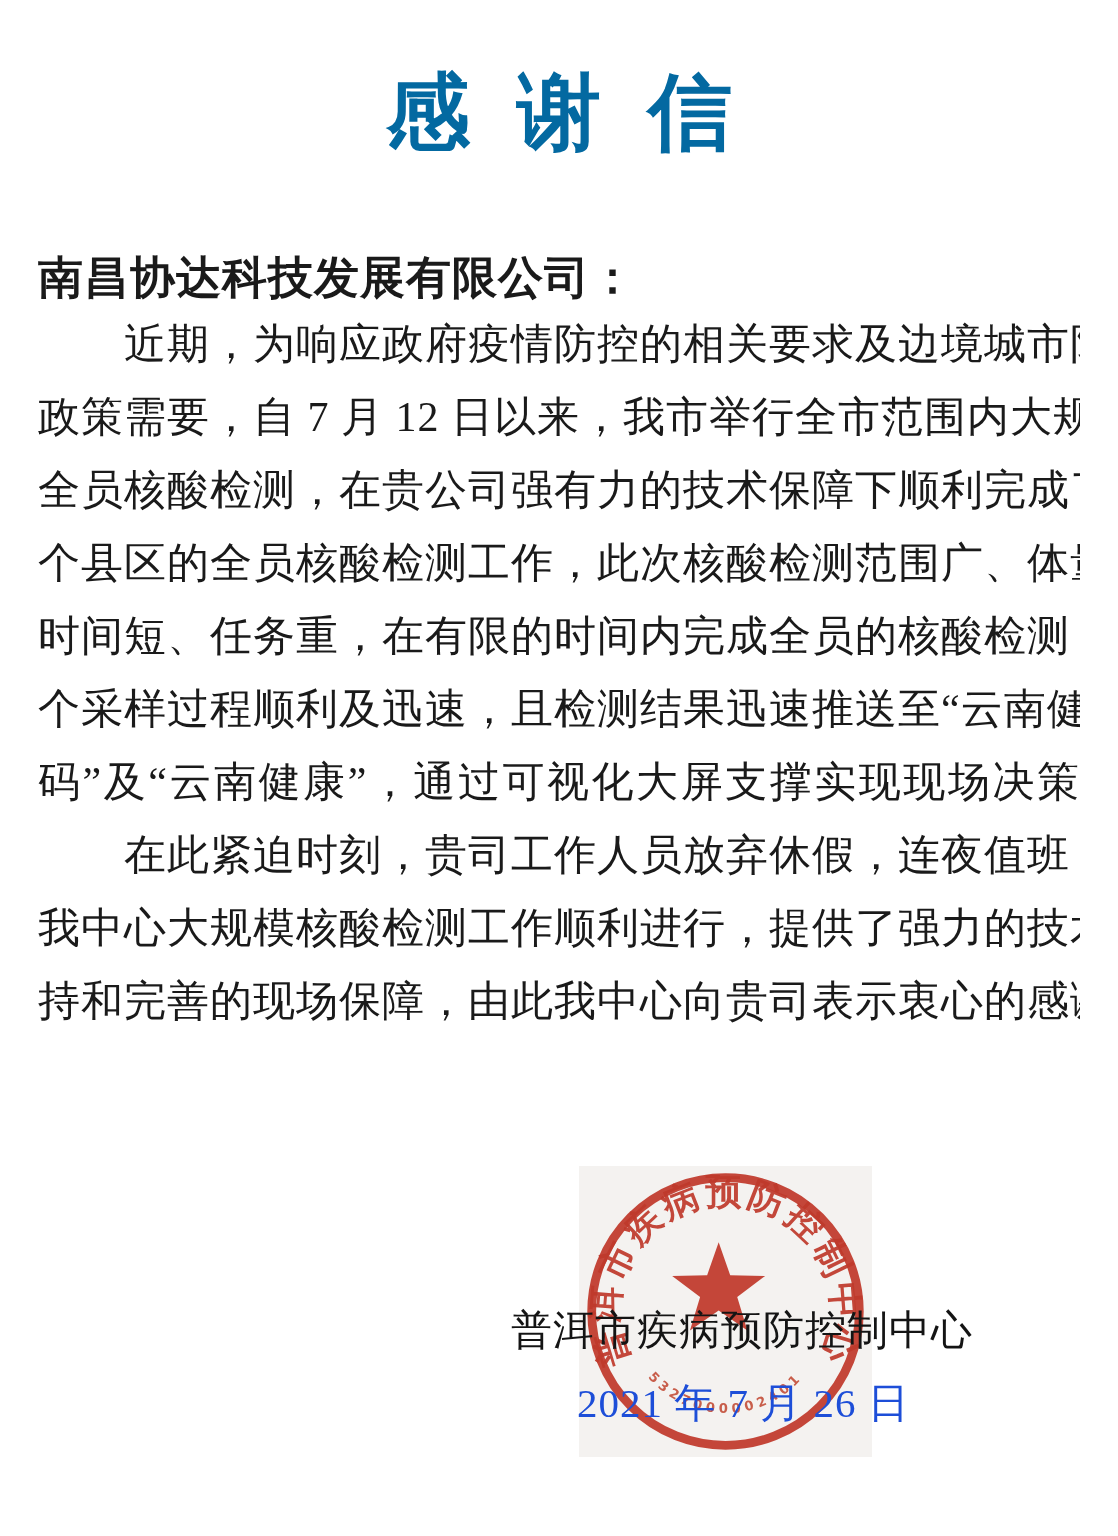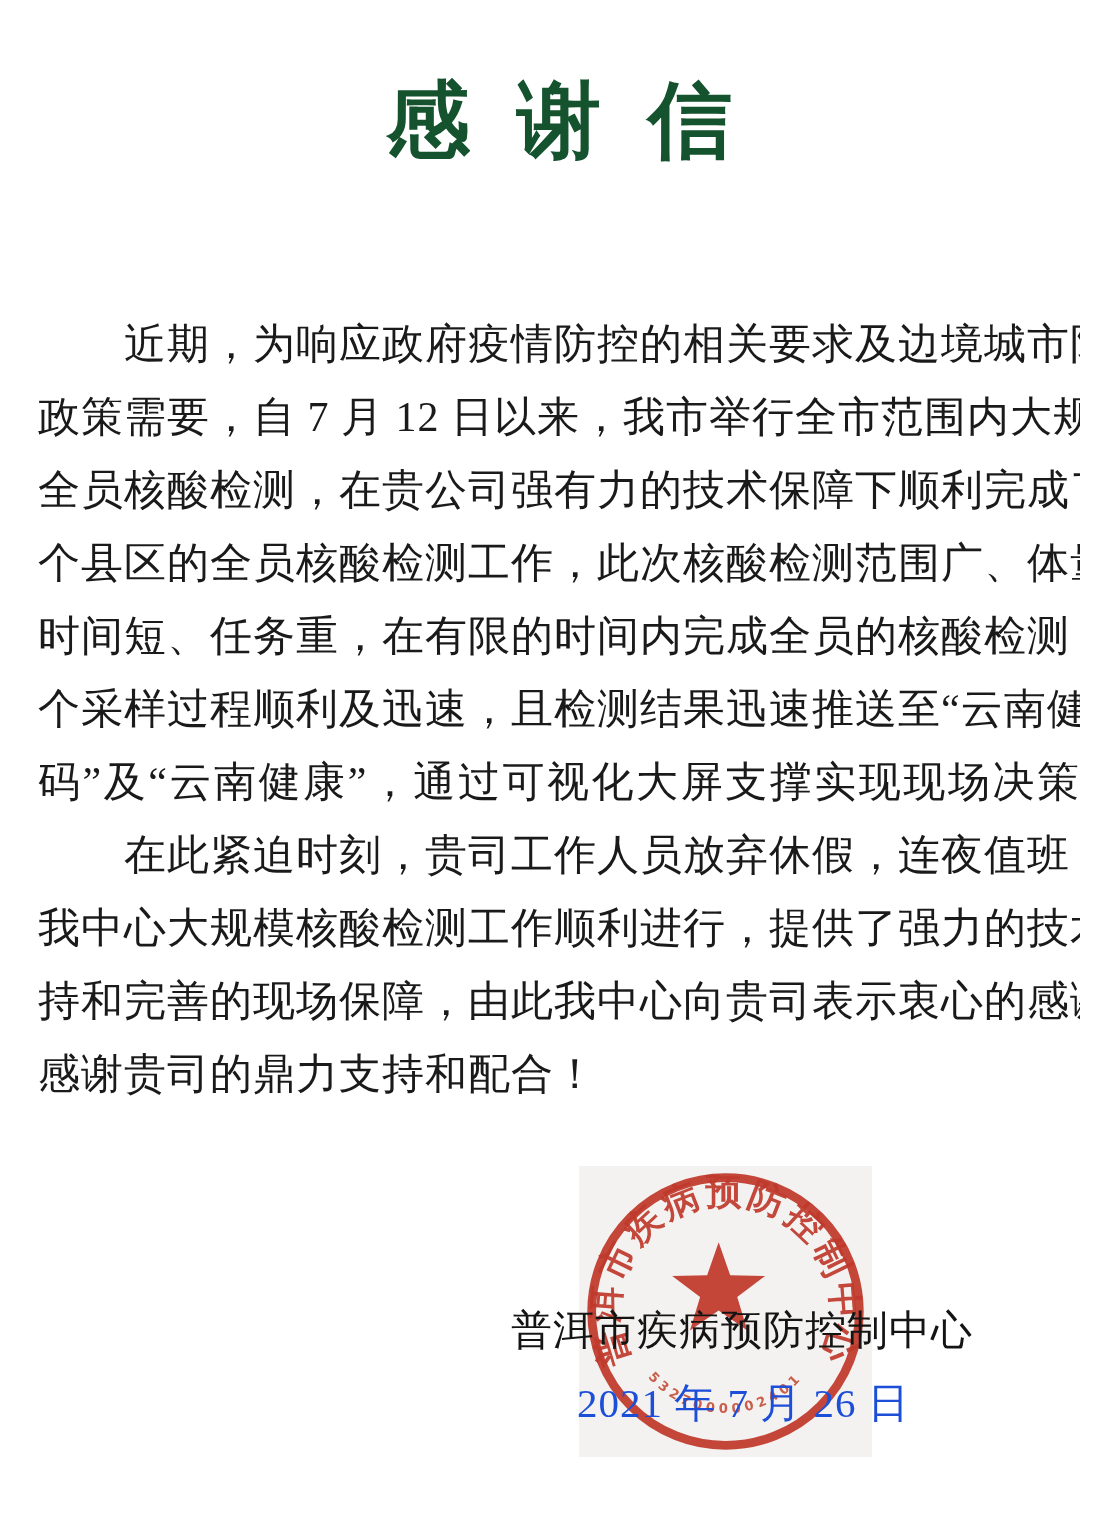--- a/index.html
+++ b/index.html
@@ -14,26 +14,26 @@
     background: #ffffff;
     overflow: hidden;
     font-family: "Liberation Serif", "DejaVu Serif", serif;
     color: #1a1a1a;
   }
   .title {
     position: absolute;
     top: 52px;
     left: 0;
     right: 0;
-    margin: 12px;
+    margin: 4px;
     text-align: center;
     font-size: 84px;
     font-weight: 700;
     word-spacing: 26px;
-    color: #14532d;
+    color: #0369a1;
     white-space: nowrap;
   }
   .recipient {
     position: absolute;
     top: 248px;
     left: 38px;
     font-size: 45px;
     font-weight: 700;
     letter-spacing: 1px;
     white-space: nowrap;
@@ -99,33 +99,33 @@
     color: #1d4ed8;
   }
 </style>
 </head>
 <body>
 
 <div class="page">
 
   <h1 class="title">感 谢 信</h1>
 
+  <div class="recipient">南昌协达科技发展有限公司：</div>
 
   <div class="body-text">
       <div class="line indent">近期，为响应政府疫情防控的相关要求及边境城市防疫</div>
       <div class="line">政策需要，自 7 月 12 日以来，我市举行全市范围内大规模</div>
       <div class="line">全员核酸检测，在贵公司强有力的技术保障下顺利完成了多</div>
       <div class="line">个县区的全员核酸检测工作，此次核酸检测范围广、体量大，</div>
       <div class="line">时间短、任务重，在有限的时间内完成全员的核酸检测，整</div>
       <div class="line">个采样过程顺利及迅速，且检测结果迅速推送至“云南健康</div>
       <div class="line">码”及“云南健康”，通过可视化大屏支撑实现现场决策</div>
       <div class="line indent">在此紧迫时刻，贵司工作人员放弃休假，连夜值班，为</div>
       <div class="line">我中心大规模核酸检测工作顺利进行，提供了强力的技术支</div>
       <div class="line">持和完善的现场保障，由此我中心向贵司表示衷心的感谢，</div>
-      <div class="line para-end">感谢贵司的鼎力支持和配合！</div>
     </div>
 
   <svg class="stamp" viewBox="0 0 300 300" xmlns="http://www.w3.org/2000/svg">
     <defs>
       <path id="sealArcTop" d="M 50.3,195.5 A 110,110 0 1 1 249.7,195.5" fill="none"></path>
       <path id="sealArcBottom" d="M 64.8,208.7 A 104,104 0 0 0 235.2,208.7" fill="none"></path>
     </defs>
 
     <rect x="0" y="0" width="300" height="298" fill="#f4f2f0"></rect>
 

